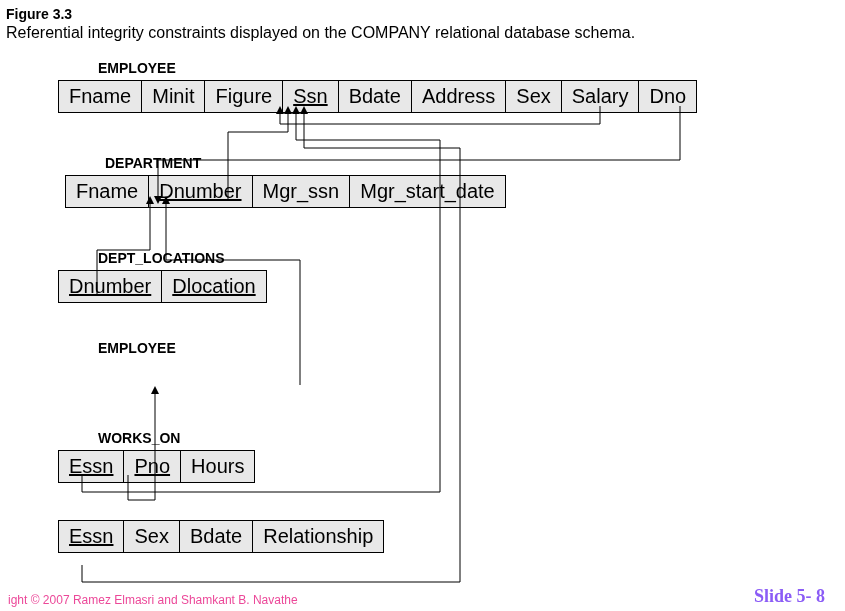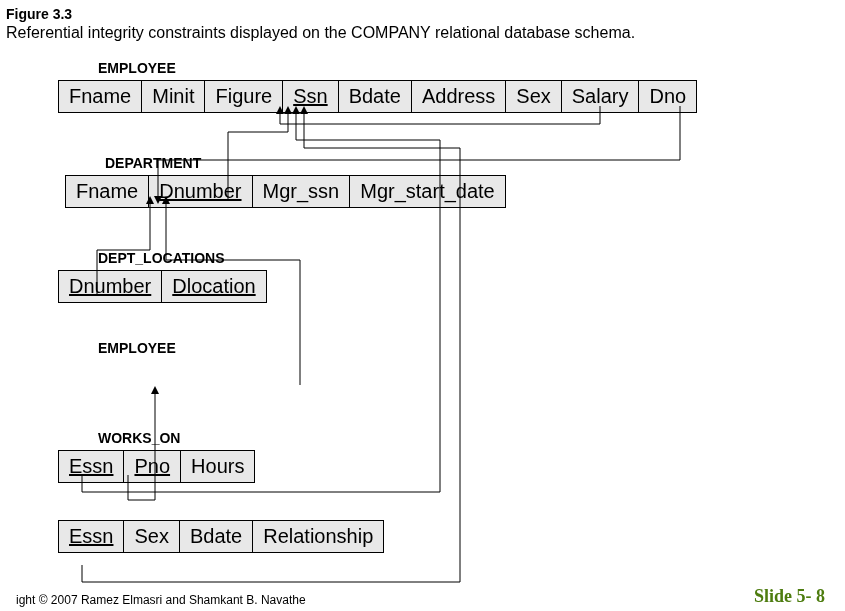--- a/index.html
+++ b/index.html
@@ -47,32 +47,32 @@
     padding: 4px 10px;
     font-size: 20px;
     margin-left: -1px;
     white-space: nowrap;
   }
   .col:first-child { margin-left: 0; }
   .pk { text-decoration: underline; }
   .footer-left {
     position: absolute;
     bottom: 4px;
-    left: 16px;
+    left: 8px;
     font-size: 12px;
-    color: #000000;
+    color: #ec4899;
   }
   .footer-right {
     position: absolute;
     bottom: 4px;
     right: 20px;
     font-size: 18px;
     font-family: "Times New Roman", serif;
     font-weight: bold;
-    color: #4d7c0f;
+    color: #8b5cf6;
   }
   svg.arrows {
     position: absolute;
     top: 0;
     left: 0;
     width: 845px;
     height: 611px;
     pointer-events: none;
   }
 </style>

